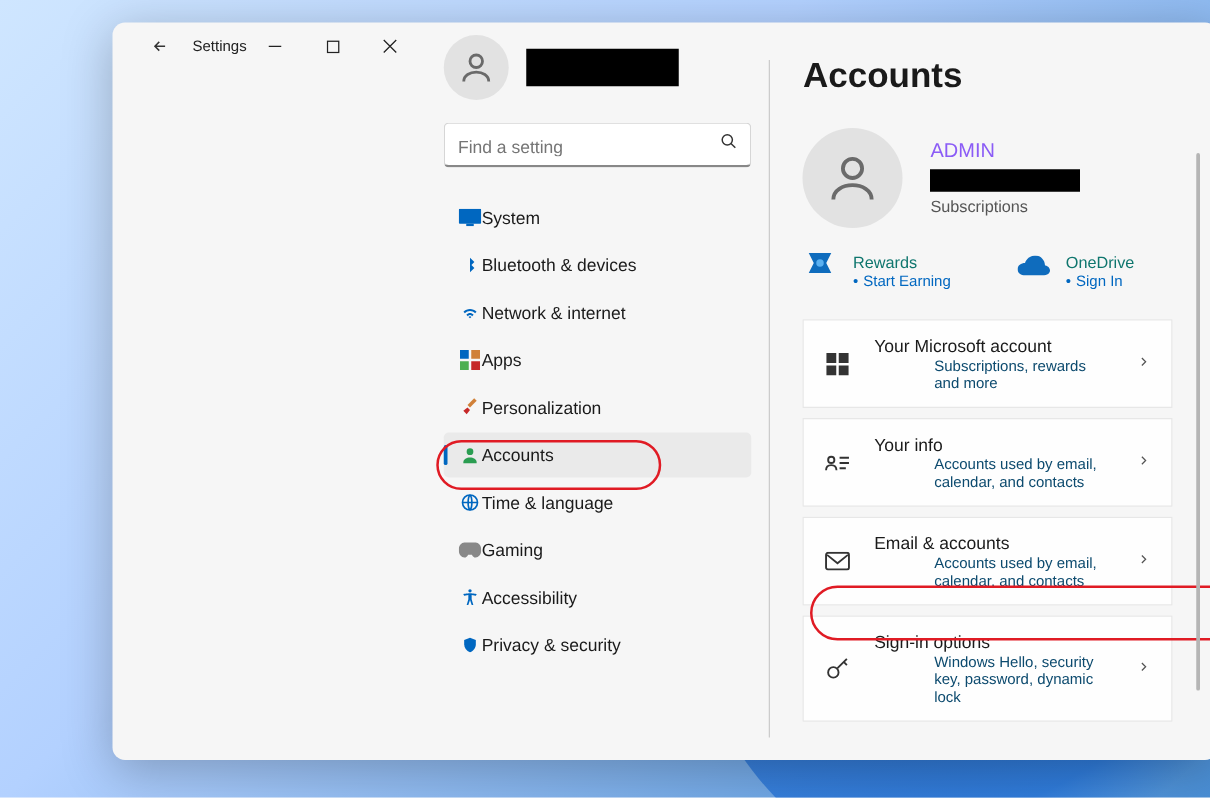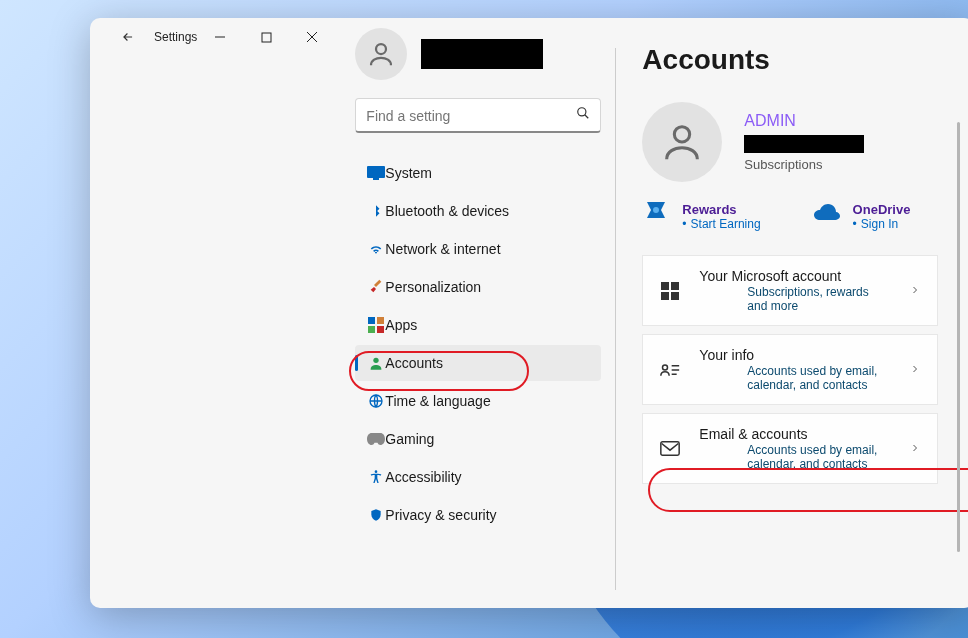--- a/index.html
+++ b/index.html
@@ -29,21 +29,21 @@
     .main-scroll { position: absolute; top: 104px; bottom: 56px; right: 14px; width: 3px; background: #b5b5b5; border-radius: 2px; }
     h1 { font-size: 28px; font-weight: 600; color: #1a1a1a; margin-bottom: 26px; }
     .account-header { display: flex; align-items: center; gap: 22px; margin-bottom: 20px; }
     .avatar-big { width: 80px; height: 80px; border-radius: 50%; background: #e2e2e2; display: flex; align-items: center; justify-content: center; }
     .acct-name { font-size: 16px; color: #8b5cf6; margin-bottom: 5px; }
     .redact2 { background: #000; width: 120px; height: 18px; margin-bottom: 4px; }
     .acct-role { font-size: 13px; color: #555; }
     .tiles { display: flex; gap: 52px; margin-bottom: 24px; }
     .tile { display: flex; align-items: flex-start; gap: 12px; }
     .tile-icon { width: 28px; height: 20px; display: flex; align-items: center; justify-content: center; }
-    .tile-title { font-size: 13px; font-weight: 700; color: #4c1d95; }
+    .tile-title { font-size: 13px; font-weight: 400; color: #0f766e; }
     .tile-sub { font-size: 12px; color: #0067c0; display: flex; align-items: center; gap: 4px; }
     .tile-sub::before { content: "•"; }
     .cards { display: flex; flex-direction: column; gap: 8px; padding-right: 28px; }
     .card { background: #fefefe; border: 1px solid #e7e7e7; border-radius: 0; padding: 12px 16px; display: flex; align-items: center; gap: 18px; cursor: pointer; }
     .card-icon { width: 22px; height: 22px; display: flex; align-items: center; justify-content: center; color: #333; }
     .card-body { flex: 1; }
     .card-title { font-size: 14px; color: #1a1a1a; }
     .card-sub { font-size: 12px; color: #0c4a6e; margin-top: 1px; margin-left: 48px; }
     .chev { color: #555; }
     .highlight-oval { position: absolute; border: 2.5px solid #e01b24; border-radius: 22px; pointer-events: none; }
@@ -123,37 +123,37 @@
         <div class="nav-item">
           <span class="nav-icon">
               <svg width="18" height="14" viewBox="0 0 24 24" fill="#0067c0">
                 <path d="M12 20l-2-2c1-1 3-1 4 0l-2 2zm-5-5c3-3 7-3 10 0l-2 2c-2-2-4-2-6 0l-2-2zm-4-4c5-5 13-5 18 0l-2 2c-4-4-10-4-14 0l-2-2z"></path>
               </svg>
             </span>
           <span>Network &amp; internet</span>
         </div>
         <div class="nav-item">
           <span class="nav-icon">
-              <svg width="16" height="16" viewBox="0 0 24 24">
-                <path d="M20 4l-8 8-3-3 8-8 3 3z" fill="#d08038"></path>
-                <path d="M9 12l3 3-4 5-4-4 5-4z" fill="#c62828"></path>
-              </svg>
-            </span>
-          <span>Personalization</span>
-        </div>
-        <div class="nav-item">
-          <span class="nav-icon">
               <svg width="16" height="16" viewBox="0 0 16 16">
                 <rect x="0" y="0" width="7" height="7" fill="#0067c0"></rect>
                 <rect x="9" y="0" width="7" height="7" fill="#d08038"></rect>
                 <rect x="0" y="9" width="7" height="7" fill="#4caf50"></rect>
                 <rect x="9" y="9" width="7" height="7" fill="#c62828"></rect>
               </svg>
             </span>
           <span>Apps</span>
+        </div>
+        <div class="nav-item">
+          <span class="nav-icon">
+              <svg width="16" height="16" viewBox="0 0 24 24">
+                <path d="M20 4l-8 8-3-3 8-8 3 3z" fill="#d08038"></path>
+                <path d="M9 12l3 3-4 5-4-4 5-4z" fill="#c62828"></path>
+              </svg>
+            </span>
+          <span>Personalization</span>
         </div>
         <div class="nav-item active">
           <span class="nav-icon">
               <svg width="16" height="16" viewBox="0 0 24 24" fill="#2a9d51">
                 <circle cx="12" cy="8" r="4"></circle>
                 <path d="M4 21c0-4 4-6 8-6s8 2 8 6v1H4v-1z"></path>
               </svg>
             </span>
           <span>Accounts</span>
         </div>
@@ -285,20 +285,35 @@
             </div>
           <div class="card-body">
             <div class="card-title">Email &amp; accounts</div>
             <div class="card-sub">Accounts used by email, calendar, and contacts</div>
           </div>
           <span class="chev"><svg width="12" height="12" viewBox="0 0 24 24" fill="none" stroke="currentColor" stroke-width="2">
                 <path d="M9 6l6 6-6 6"></path>
               </svg></span>
         </div>
 
+        <div class="card">
+          <div class="card-icon">
+              <svg width="20" height="20" viewBox="0 0 24 24" fill="none" stroke="#333" stroke-width="1.8">
+                <circle cx="8" cy="15" r="5"></circle>
+                <path d="M12 11l9-9M18 5l3 3"></path>
+              </svg>
+            </div>
+          <div class="card-body">
+            <div class="card-title">Sign-in options</div>
+            <div class="card-sub">Windows Hello, security key, password, dynamic lock</div>
+          </div>
+          <span class="chev"><svg width="12" height="12" viewBox="0 0 24 24" fill="none" stroke="currentColor" stroke-width="2">
+                <path d="M9 6l6 6-6 6"></path>
+              </svg></span>
+        </div>
 
         <div class="highlight-oval" style="left:6px; top:213px; width:378px; height:44px;"></div>
       </div>
 
       <div class="main-scroll"></div>
     </div>
   </div>
 </div>
 
 </body></html>

